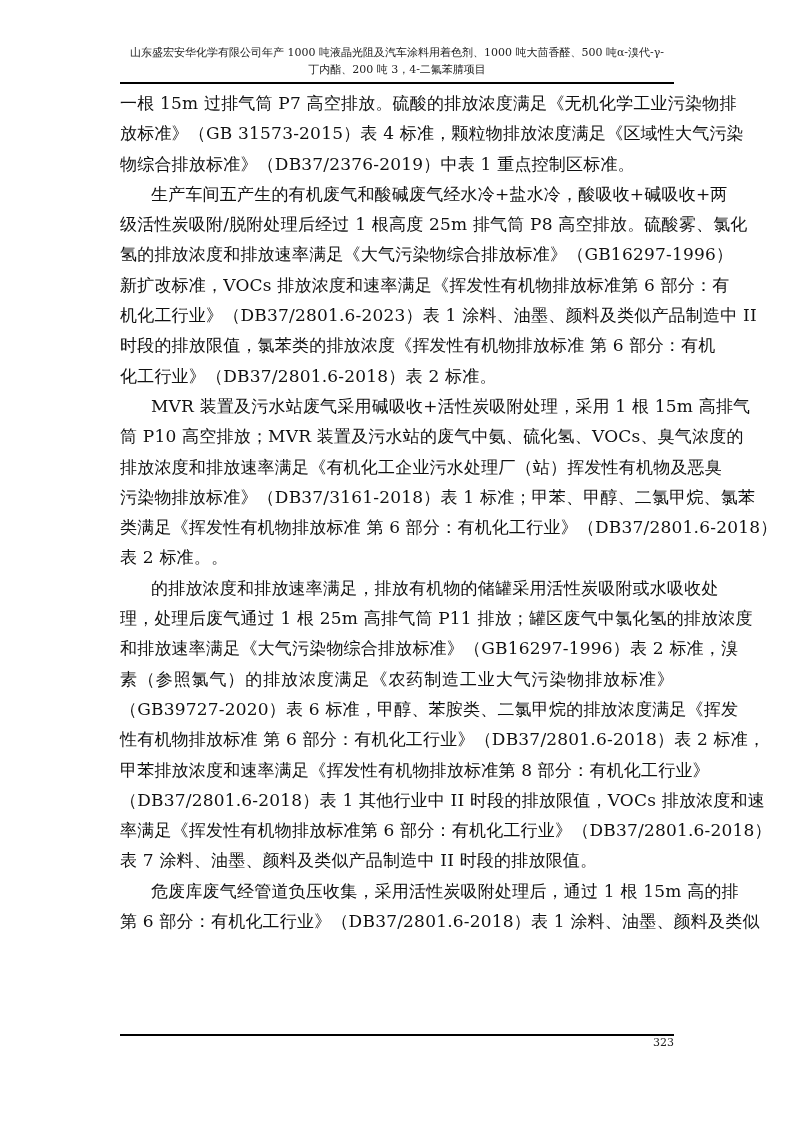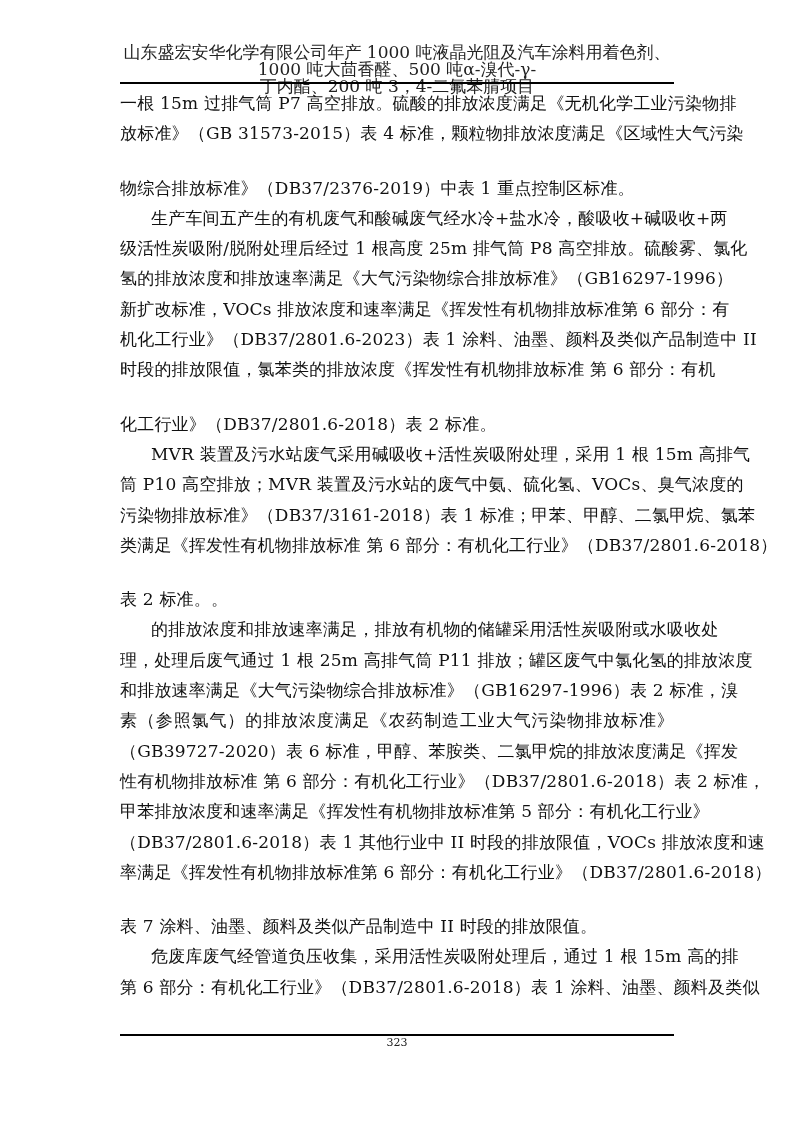--- a/index.html
+++ b/index.html
@@ -1,27 +1,27 @@
 <!DOCTYPE html>
 <html><head>
 <meta charset="utf-8">
 <style>
   html, body { margin: 0; padding: 0; background: #ffffff; }
   body { width: 794px; height: 1123px; position: relative; overflow: hidden;
          font-family: "DejaVu Serif", "Liberation Serif", serif; color: #111; }
   .header { position: absolute; left: 120px; width: 554px; top: 44px; text-align: center;
-            font-size: 17px; line-height: 17px; color: #222; }
+            font-size: 11px; line-height: 17px; color: #222; }
   .header-rule { position: absolute; left: 120px; width: 554px; top: 82px; height: 2px; background: #000; }
   .body { position: absolute; left: 120px; width: 554px; top: 88px; }
   .line { height: 30.3px; line-height: 30.3px; font-size: 17px; white-space: nowrap;
           text-align: justify; text-align-last: justify; letter-spacing: 0.2px; }
-  .line.last { text-align-last: left; margin-top: 24px; }
+  .line.last { text-align-last: left; }
   .line.indent { padding-left: 31px; }
   .footer-rule { position: absolute; left: 120px; width: 554px; top: 1034px; height: 1.5px; background: #000; }
-  .page-number { position: absolute; left: 120px; width: 554px; top: 1036px; text-align: center;
+  .page-number { position: absolute; left: 120px; width: 554px; top: 1036px; text-align: right;
                  font-size: 11px; color: #222; }
 </style>
 </head>
 <body>
 
 <div class="header">
   <div>山东盛宏安华化学有限公司年产 1000 吨液晶光阻及汽车涂料用着色剂、1000 吨大茴香醛、500 吨α-溴代-γ-</div>
   <div>丁内酯、200 吨 3，4-二氟苯腈项目</div>
 </div>
 <div class="header-rule"></div>
@@ -40,33 +40,34 @@
     <div class="line">氢的排放浓度和排放速率满足《大气污染物综合排放标准》（GB16297-1996）</div>
     <div class="line">新扩改标准，VOCs 排放浓度和速率满足《挥发性有机物排放标准第 6 部分：有</div>
     <div class="line">机化工行业》（DB37/2801.6-2023）表 1 涂料、油墨、颜料及类似产品制造中 II</div>
     <div class="line">时段的排放限值，氯苯类的排放浓度《挥发性有机物排放标准 第 6 部分：有机</div>
     <div class="line last">化工行业》（DB37/2801.6-2018）表 2 标准。</div>
   </div>
 
   <div>
     <div class="line indent">MVR 装置及污水站废气采用碱吸收+活性炭吸附处理，采用 1 根 15m 高排气</div>
     <div class="line">筒 P10 高空排放；MVR 装置及污水站的废气中氨、硫化氢、VOCs、臭气浓度的</div>
+    <div class="line">排放浓度和排放速率满足《有机化工企业污水处理厂（站）挥发性有机物及恶臭</div>
     <div class="line">污染物排放标准》（DB37/3161-2018）表 1 标准；甲苯、甲醇、二氯甲烷、氯苯</div>
     <div class="line">类满足《挥发性有机物排放标准 第 6 部分：有机化工行业》（DB37/2801.6-2018）</div>
     <div class="line last">表 2 标准。。</div>
   </div>
 
   <div>
     <div class="line indent">的排放浓度和排放速率满足，排放有机物的储罐采用活性炭吸附或水吸收处</div>
     <div class="line">理，处理后废气通过 1 根 25m 高排气筒 P11 排放；罐区废气中氯化氢的排放浓度</div>
     <div class="line">和排放速率满足《大气污染物综合排放标准》（GB16297-1996）表 2 标准，溴</div>
     <div class="line">素（参照氯气）的排放浓度满足《农药制造工业大气污染物排放标准》</div>
     <div class="line">（GB39727-2020）表 6 标准，甲醇、苯胺类、二氯甲烷的排放浓度满足《挥发</div>
     <div class="line">性有机物排放标准 第 6 部分：有机化工行业》（DB37/2801.6-2018）表 2 标准，</div>
-    <div class="line">甲苯排放浓度和速率满足《挥发性有机物排放标准第 5 部分：有机化工行业》</div>
+    <div class="line">甲苯排放浓度和速率满足《挥发性有机物排放标准第 8 部分：有机化工行业》</div>
     <div class="line">（DB37/2801.6-2018）表 1 其他行业中 II 时段的排放限值，VOCs 排放浓度和速</div>
     <div class="line">率满足《挥发性有机物排放标准第 6 部分：有机化工行业》（DB37/2801.6-2018）</div>
     <div class="line last">表 7 涂料、油墨、颜料及类似产品制造中 II 时段的排放限值。</div>
   </div>
 
   <div>
     <div class="line indent">危废库废气经管道负压收集，采用活性炭吸附处理后，通过 1 根 15m 高的排</div>
     <div class="line">第 6 部分：有机化工行业》（DB37/2801.6-2018）表 1 涂料、油墨、颜料及类似</div>
   </div>
 </div>

